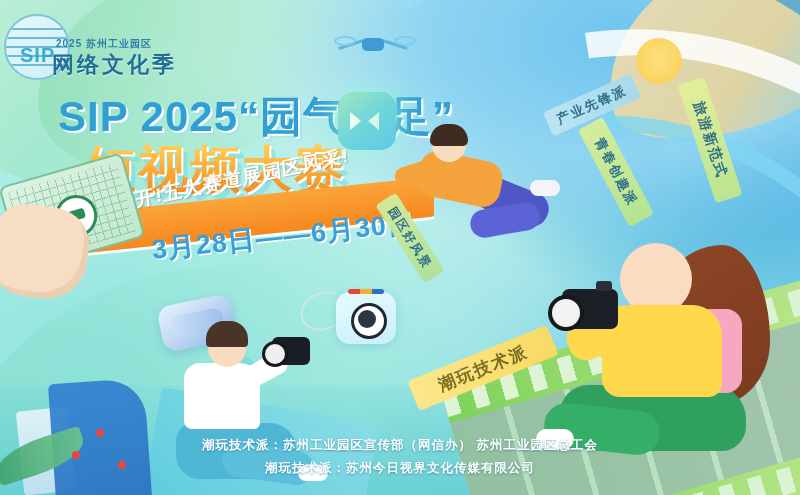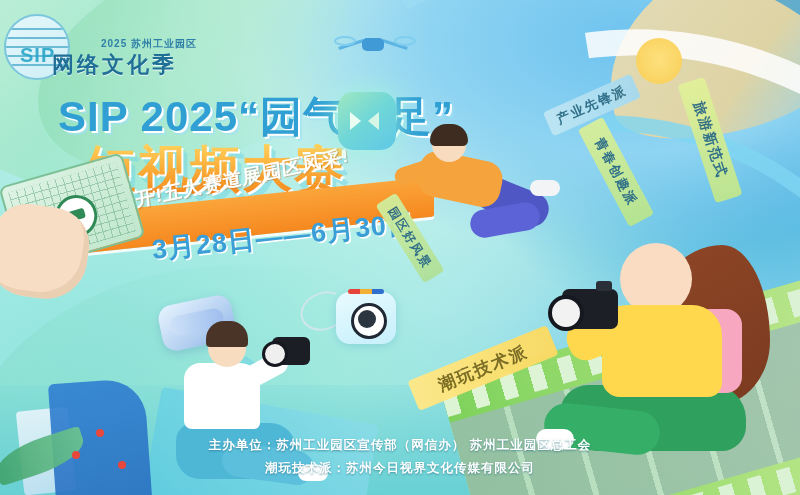--- a/index.html
+++ b/index.html
@@ -114,21 +114,21 @@
     position:absolute;left:-6px;width:76px;height:1.5px;background:#6cbcd6;display:block;
   }
   .logo-globe .g1{top:12px}.logo-globe .g2{top:21px}.logo-globe .g3{top:30px}
   .logo-globe .g4{top:39px}.logo-globe .g5{top:48px}
   .logo-sip{
     position:absolute;left:16px;top:30px;font-size:20px;font-weight:bold;
     color:#2aa6c9;letter-spacing:1px;opacity:.9;
   }
   .logo-line1{
     position:absolute;left:52px;top:23px;font-size:10px;color:#2f7fa8;
-    letter-spacing:1px;white-space:nowrap;font-weight:bold;margin-left:45px;
+    letter-spacing:1px;white-space:nowrap;font-weight:bold;
   }
   .logo-line2{
     position:absolute;left:48px;top:36px;font-size:22px;color:#1f6f97;
     letter-spacing:3px;white-space:nowrap;font-weight:bold;
     text-shadow:0 1px 0 rgba(255,255,255,.7);
   }
 
   
   .headline{position:absolute;left:58px;top:96px;width:440px;}
   .title-main{
@@ -488,17 +488,17 @@
       <div class="pl-leg2"></div>
       <div class="pl-shoe"></div>
     <div class="pl-torso"></div>
       <div class="pl-arm"></div>
     <div class="pl-head"></div>
       <div class="pl-hair"></div>
     <div class="pl-cam"></div>
   </div>
 
   <div class="credits">
-    <div>主办单位：苏州工业园区宣传部（网信办）  苏州工业园区总工会</div>
+    <div>潮玩技术派：苏州工业园区宣传部（网信办）  苏州工业园区总工会</div>
     <div>潮玩技术派：苏州今日视界文化传媒有限公司</div>
   </div>
 
 </div>
 
 </body></html>

